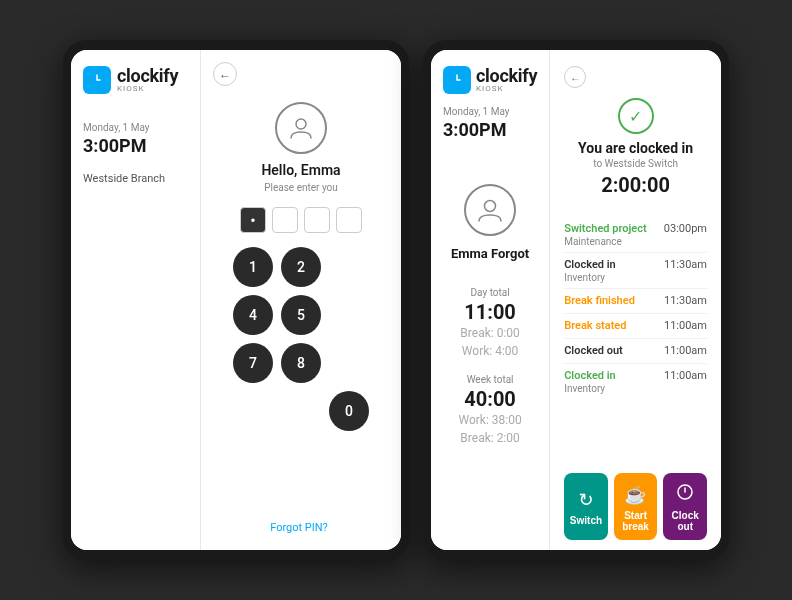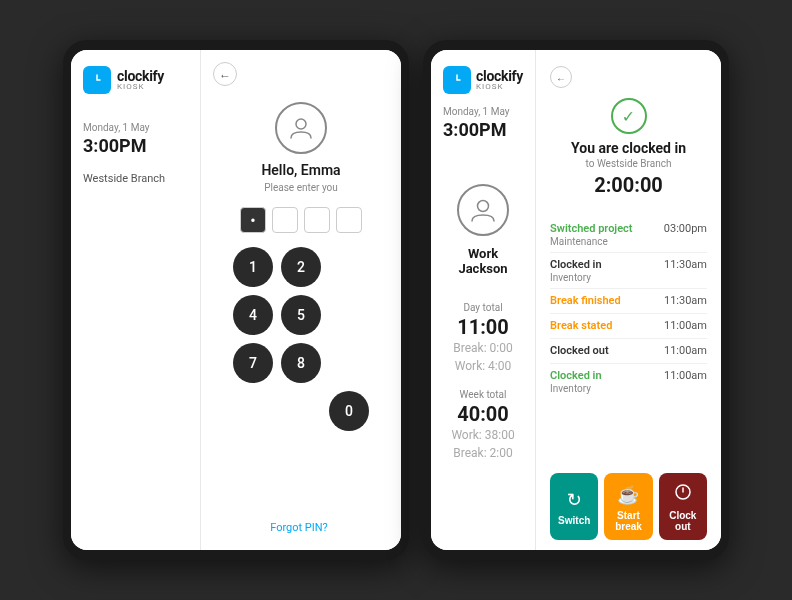--- a/index.html
+++ b/index.html
@@ -90,21 +90,21 @@
       font-weight: bold;
     }
 
     .logo-text-group {
       display: flex;
       flex-direction: column;
       line-height: 1;
     }
 
     .logo-name {
-      font-size: 14px;
+      font-size: 18px;
       font-weight: 700;
       color: #1a1a1a;
       letter-spacing: -0.3px;
     }
 
     .logo-kiosk {
       font-size: 8px;
       color: #888;
       letter-spacing: 1px;
       text-transform: uppercase;
@@ -528,21 +528,21 @@
         <div class="date-label">Monday, 1 May</div>
         <div class="time-display">3:00PM</div>
 
         <div class="user-avatar-right">
           <svg width="30" height="30" viewBox="0 0 30 30" fill="none">
             <circle cx="15" cy="11" r="5.5" stroke="#888" stroke-width="1.5" fill="none"></circle>
             <path d="M4 26 Q4 20 15 20 Q26 20 26 26" stroke="#888" stroke-width="1.5" fill="none" stroke-linecap="round"></path>
           </svg>
         </div>
 
-        <div class="user-name-display">Work Jackson</div>
+        <div class="user-name-display">Emma Forgot</div>
 
         <div class="totals-section">
           <div class="total-label">Day total</div>
           <div class="total-value">11:00</div>
           <div class="total-sub">Break: 0:00</div>
           <div class="total-sub">Work: 4:00</div>
         </div>
 
         <div class="totals-section" style="margin-top: 14px;">
           <div class="total-label">Week total</div>
@@ -553,21 +553,21 @@
       </div>
 
       <div class="panel panel-status">
         <div class="status-header">
           <div class="back-btn-right">←</div>
         </div>
 
         <div class="clocked-in-header">
           <div class="check-circle">✓</div>
           <div class="clocked-in-title">You are clocked in</div>
-          <div class="clocked-in-sub">to Westside Branch</div>
+          <div class="clocked-in-sub">to Westside Switch</div>
           <div class="clocked-in-time">2:00:00</div>
         </div>
 
         <div class="activity-list" id="activity-list">
         <div class="activity-item">
               <div class="activity-left">
                 <div class="activity-name green">Switched project</div>
                 <div class="activity-detail">Maintenance</div>
               </div>
               <div class="activity-time">03:00pm</div>
@@ -608,21 +608,21 @@
 
         <div class="action-buttons" id="action-buttons">
         <button class="action-btn switch" style="background: rgb(0, 150, 136);">
               <span class="action-btn-icon">↻</span>
               <span class="action-btn-label">Switch</span>
             </button>
             <button class="action-btn break" style="background: rgb(255, 152, 0);">
               <span class="action-btn-icon">☕</span>
               <span class="action-btn-label">Start break</span>
             </button>
-            <button class="action-btn clockout" style="background: #7f1d1d;">
+            <button class="action-btn clockout" style="background: #701a75;">
               <span class="action-btn-icon"><svg width="18" height="18" viewBox="0 0 18 18" fill="none">
                   <circle cx="9" cy="9" r="7" stroke="white" stroke-width="1.5"></circle>
                   <line x1="9" y1="5" x2="9" y2="9" stroke="white" stroke-width="1.5" stroke-linecap="round"></line>
                 </svg></span>
               <span class="action-btn-label">Clock out</span>
             </button>
           </div>
       </div>
 
     </div>

